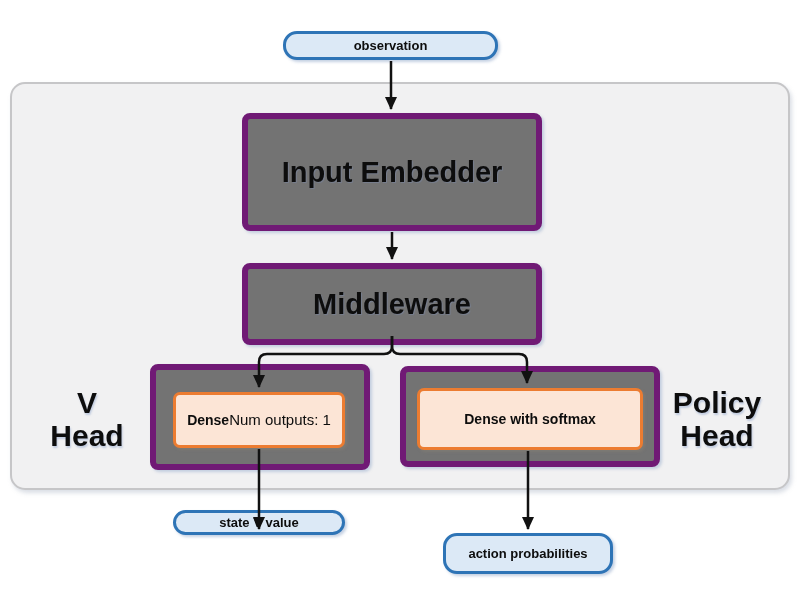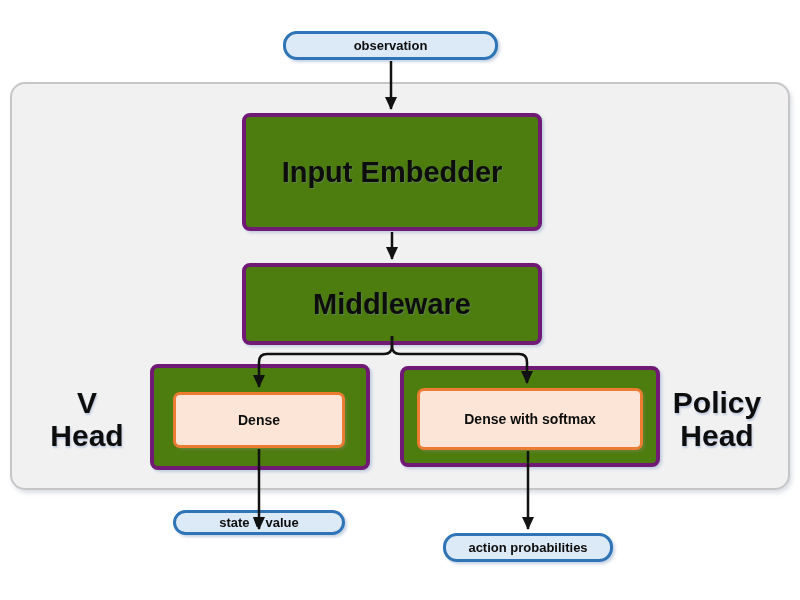--- a/index.html
+++ b/index.html
@@ -15,22 +15,22 @@
   .container-frame {
     left: 10px; top: 82px; width: 780px; height: 408px;
     background: #f1f1f2;
     border: 2px solid #c6c6c8;
     border-radius: 15px;
     box-shadow: 2px 3px 4px rgba(150,160,180,0.35);
   }
 
   
   .green-box {
-    background: #4d7c0f;
-    border: 4px solid #701a75;
+    background: #737373;
+    border: 6px solid #701a75;
     border-radius: 8px;
     box-shadow: 2px 2px 3px rgba(110,140,185,0.35);
     display: flex; align-items: center; justify-content: center;
   }
   .green-box-title {
     font-weight: bold; font-size: 29px; letter-spacing: 0px; color: #0d0d0d;
     text-shadow: 1px 1px 1px rgba(130,150,195,0.35);
   }
 
   
@@ -65,21 +65,21 @@
   #obs-box        { left: 283px; top: 31px;  width: 215px; height: 29px; }
   #embedder-box   { left: 242px; top: 113px; width: 300px; height: 118px; }
   #middleware-box { left: 242px; top: 263px; width: 300px; height: 82px; }
   #vhead-box      { left: 150px; top: 364px; width: 220px; height: 106px; }
   #vdense-box     { left: 173px; top: 392px; width: 172px; height: 56px; }
   #phead-box      { left: 400px; top: 366px; width: 260px; height: 101px; }
   #pdense-box     { left: 417px; top: 388px; width: 226px; height: 62px; }
   #vhead-label    { left: 32px;  top: 386px; }
   #phead-label    { left: 662px; top: 386px; }
   #statev-box     { left: 173px; top: 510px; width: 172px; height: 25px; text-align: right; }
-  #actionp-box    { left: 443px; top: 533px; width: 170px; height: 29px; }
+  #actionp-box    { left: 443px; top: 533px; width: 170px; height: 41px; }
 
   #arrow-layer { left: 0; top: 0; width: 800px; height: 600px; pointer-events: none; }
 </style>
 </head>
 <body>
 
 <div class="abs container-frame"></div>
 
 <div class="abs blue-box" id="obs-box">
   <span>observation</span>
@@ -89,20 +89,21 @@
   <span class="green-box-title">Input Embedder</span>
 </div>
 
 <div class="abs green-box" id="middleware-box">
   <span class="green-box-title">Middleware</span>
 </div>
 
 <div class="abs green-box" id="vhead-box"></div>
 <div class="abs orange-box" id="vdense-box">
   <span class="orange-title">Dense</span>
+  <span class="orange-sub">Num outputs: 1</span>
 </div>
 <div class="abs head-label" id="vhead-label">
   <div>V</div>
   <div>Head</div>
 </div>
 
 <div class="abs green-box" id="phead-box"></div>
 <div class="abs orange-box" id="pdense-box">
   <span class="orange-title">Dense with softmax</span>
 </div>

